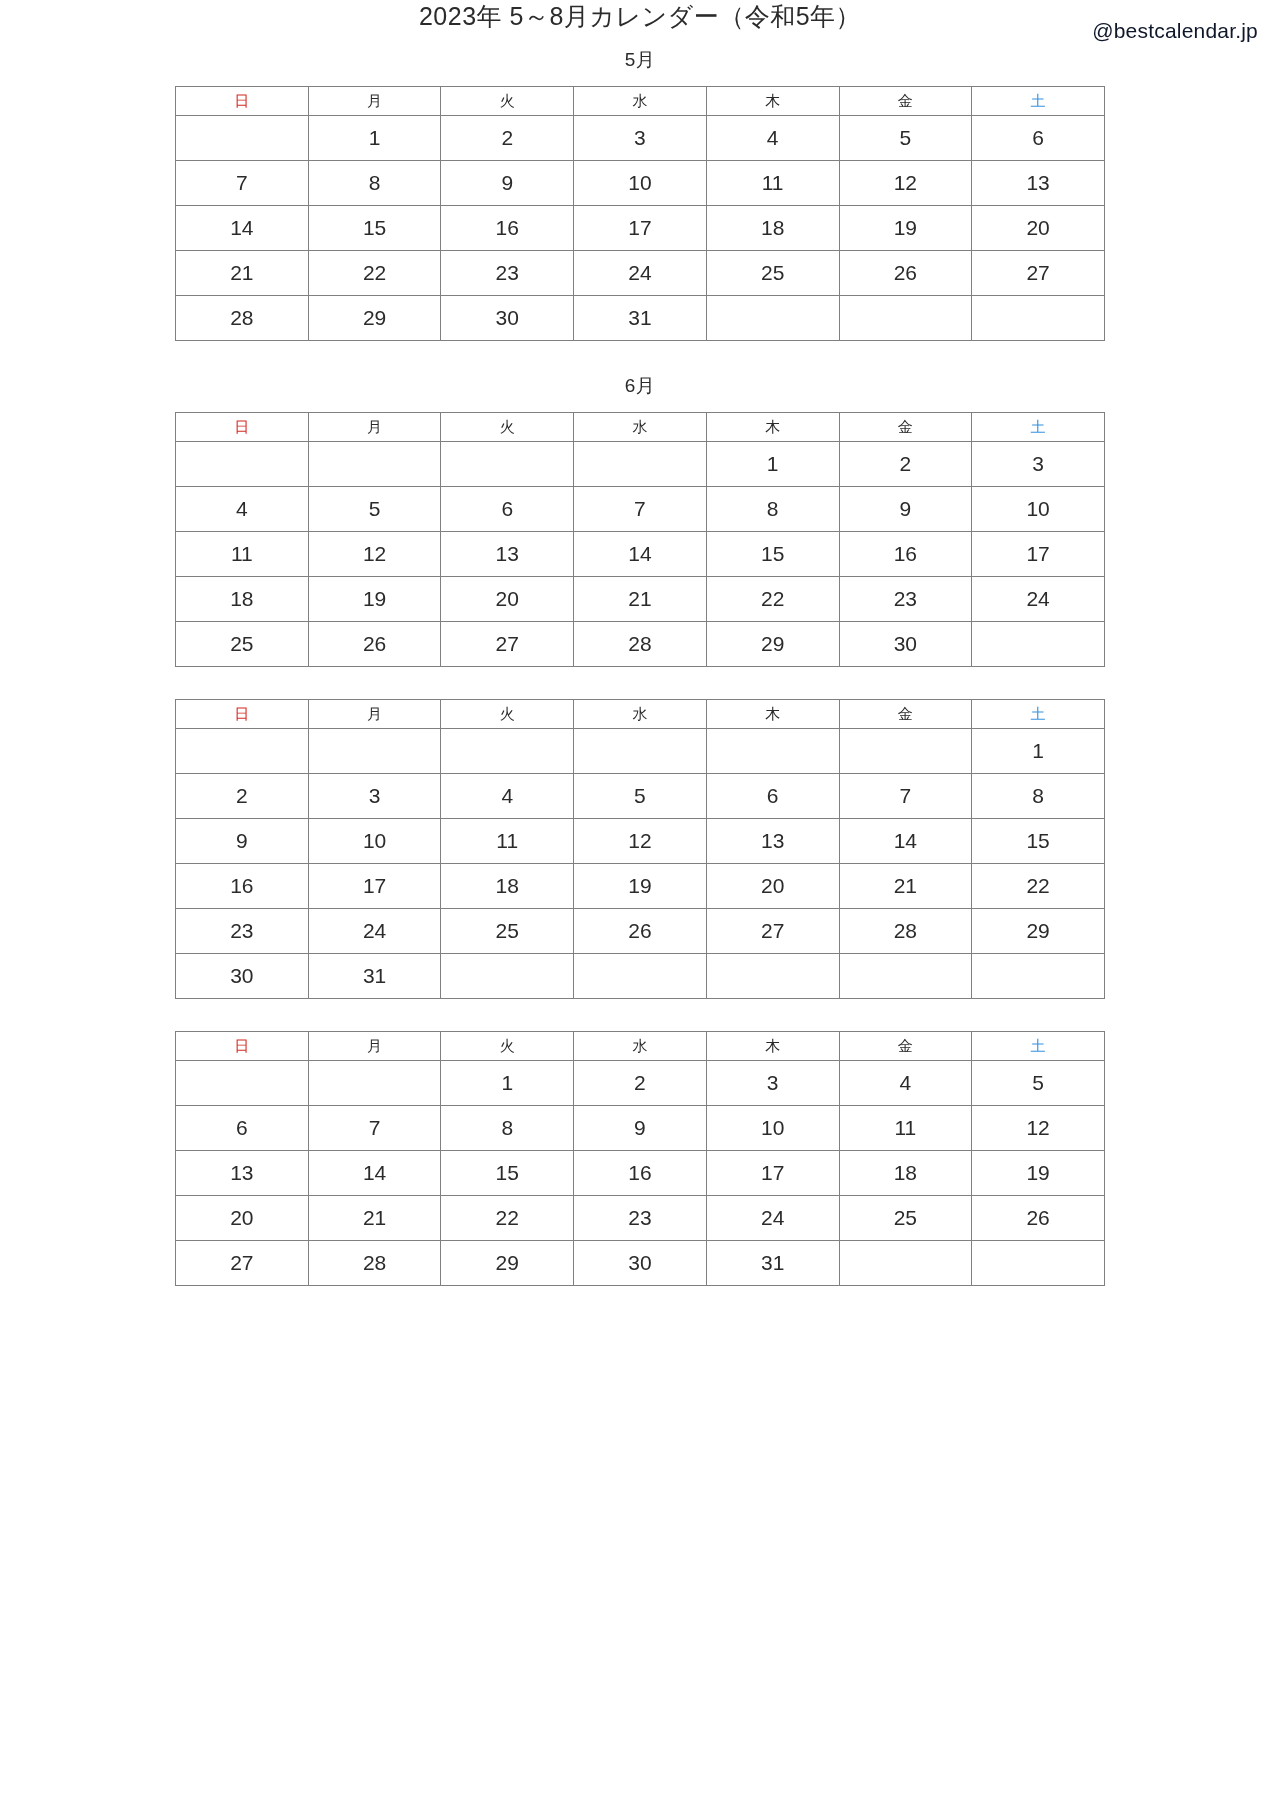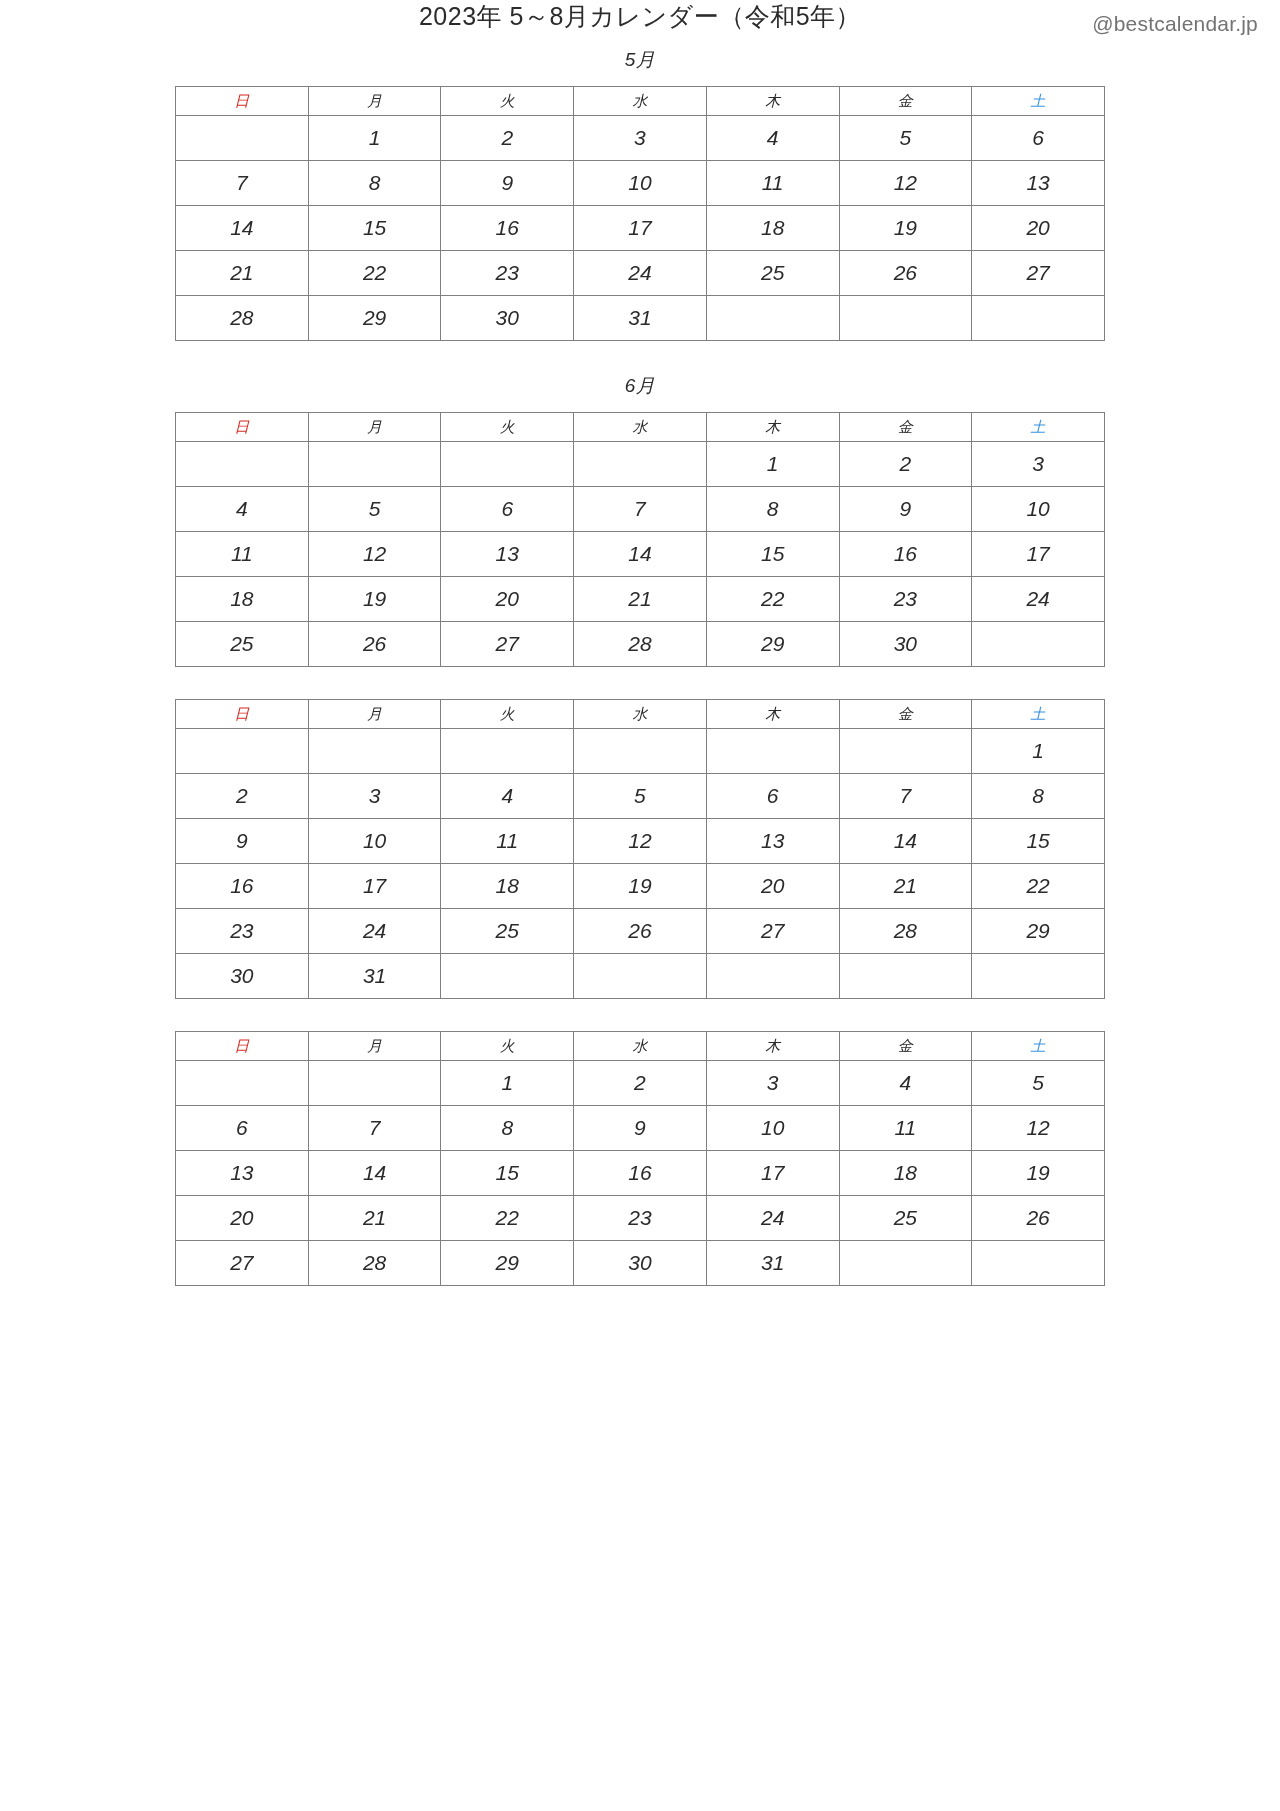--- a/index.html
+++ b/index.html
@@ -16,42 +16,41 @@
     overflow: hidden;
   }
   .page {
     width: 1280px;
     height: 1811px;
     position: relative;
     box-sizing: border-box;
   }
   .watermark {
     position: absolute;
-    top: 12px;
+    top: 19px;
     right: 22px;
     font-size: 21px;
-    color: #737373;
+    color: #0f172a;
     letter-spacing: 0.2px;
     font-family: "Liberation Sans", "DejaVu Sans", sans-serif;
   }
   .page-title {
     text-align: center;
     font-size: 25px;
     color: #2b2b2b;
     margin: 0;
     font-weight: normal;
     letter-spacing: 0.5px;
   }
   .months {
     margin-top: 14px;
   }
   .month-block {
     margin: 0 auto;
     width: 930px;
-    font-style: italic;
   }
   .month-block + .month-block {
     margin-top: 32px;
   }
   .month-label {
     text-align: center;
     font-size: 19px;
     color: #2b2b2b;
     padding-bottom: 13px;
     letter-spacing: 0.5px;

